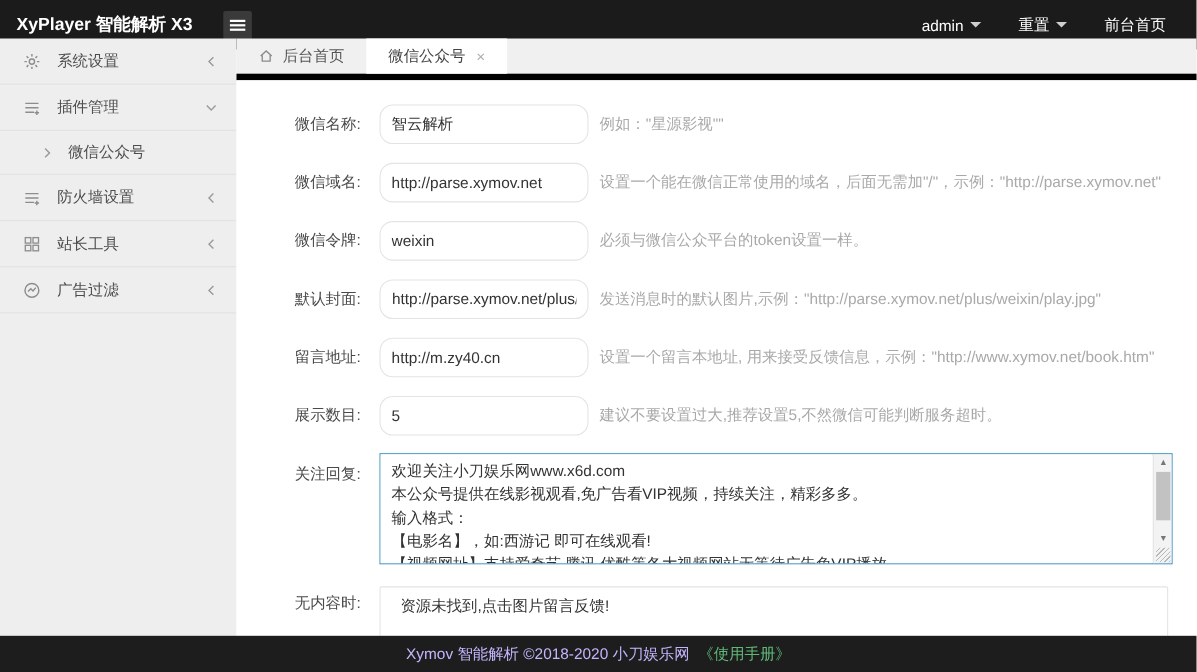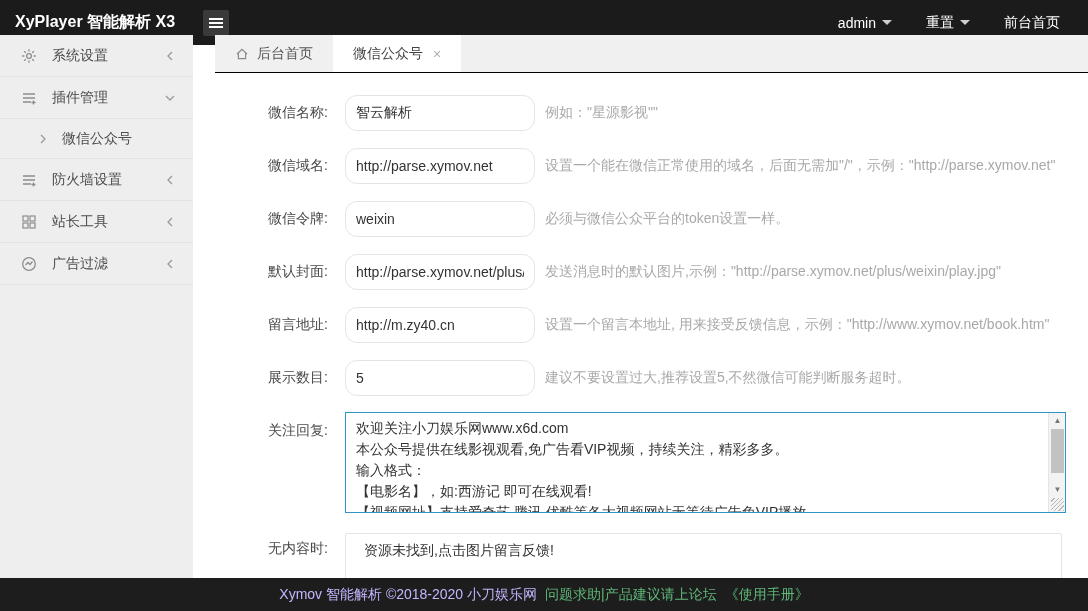--- a/index.html
+++ b/index.html
@@ -14,34 +14,34 @@
   .hamburger { width:26px; height:26px; background:#3a3a3a; border-radius:2px; margin-left:2px;
                display:flex; align-items:center; justify-content:center; cursor:pointer; }
   .hamburger .bars { width:14px; }
   .hamburger .bars div { height:2px; background:#fff; margin:2px 0; }
   .topbar-right { margin-left:auto; display:flex; align-items:center; gap:34px; padding-right:28px; font-size:14px; }
   .top-link { display:flex; align-items:center; gap:6px; color:#fff; cursor:pointer; white-space:nowrap; }
   .caret { width:0; height:0; border-left:5px solid transparent; border-right:5px solid transparent;
            border-top:5px solid #cfcfcf; display:inline-block; }
 
   
-  .sidebar { position:absolute; left:0; top:35px; width:193px; height:543px; background:#eeeeee; }
+  .sidebar { position:absolute; left:0; top:35px; width:215px; height:543px; background:#eeeeee; }
   .side-item { height:42px; display:flex; align-items:center; padding:0 18px 0 20px;
                border-bottom:1px solid #e2e2e2; color:#4d4d4d; font-size:14px; cursor:pointer; }
   .side-item .ic { width:18px; height:18px; margin-right:14px; color:#8d8d8d; display:flex; align-items:center; justify-content:center; }
   .side-item .lbl { flex:1; }
   .side-item .chev { color:#9a9a9a; }
   .side-sub { height:40px; display:flex; align-items:center; padding:0 18px 0 38px;
               border-bottom:1px solid #e2e2e2; color:#4d4d4d; font-size:14px; cursor:pointer; }
   .side-sub .arrow { color:#9a9a9a; margin-right:14px; font-size:12px; }
   svg.icon { display:block; }
 
   
   .tabbar { position:absolute; left:215px; top:35px; width:873px; height:38px; background:#f0f0f0;
-            border-bottom:1px solid #000000; display:flex; align-items:stretch; }
+            border-bottom:6px solid #000000; display:flex; align-items:stretch; }
   .tab { display:flex; align-items:center; gap:8px; padding:0 20px; font-size:14px; color:#555; cursor:pointer; }
   .tab.active { background:#fff; color:#444; }
   .tab .close { color:#b0b0b0; font-size:14px; margin-left:2px; cursor:pointer; }
   .home-ic { color:#8a8a8a; }
 
   
   .content { position:absolute; left:215px; top:73px; width:873px; height:505px; background:#fff; overflow:hidden; }
   .frow { position:absolute; left:0; width:100%; height:36px; display:flex; align-items:center; }
   .flabel { position:absolute; left:53px; width:76px; font-size:14px; color:#4a4a4a; white-space:nowrap; }
   .finput { position:absolute; left:130px; width:190px; height:36px; border:1px solid #e4e4e4; border-radius:12px;
@@ -253,17 +253,16 @@
       </div>
       <div class="grip"></div>
     </div>
 
     <span class="last-label">无内容时:</span>
     <textarea class="last-input" spellcheck="false" style="">资源未找到,点击图片留言反馈!</textarea>
   </div>
 
   <div class="footer">
     <span class="copy">Xymov 智能解析 ©2018-2020 小刀娱乐网</span>
-    <span class="green">问题求助|产品建议请上论坛</span>
     <span class="green">《使用手册》</span>
   </div>
 
 </div>
 
 </body></html>

